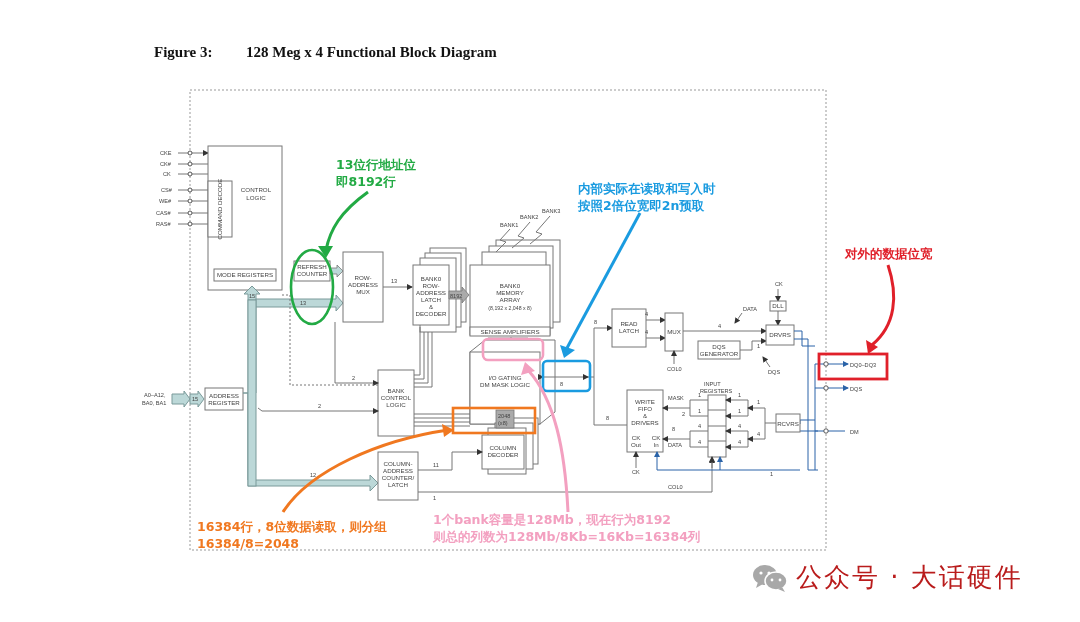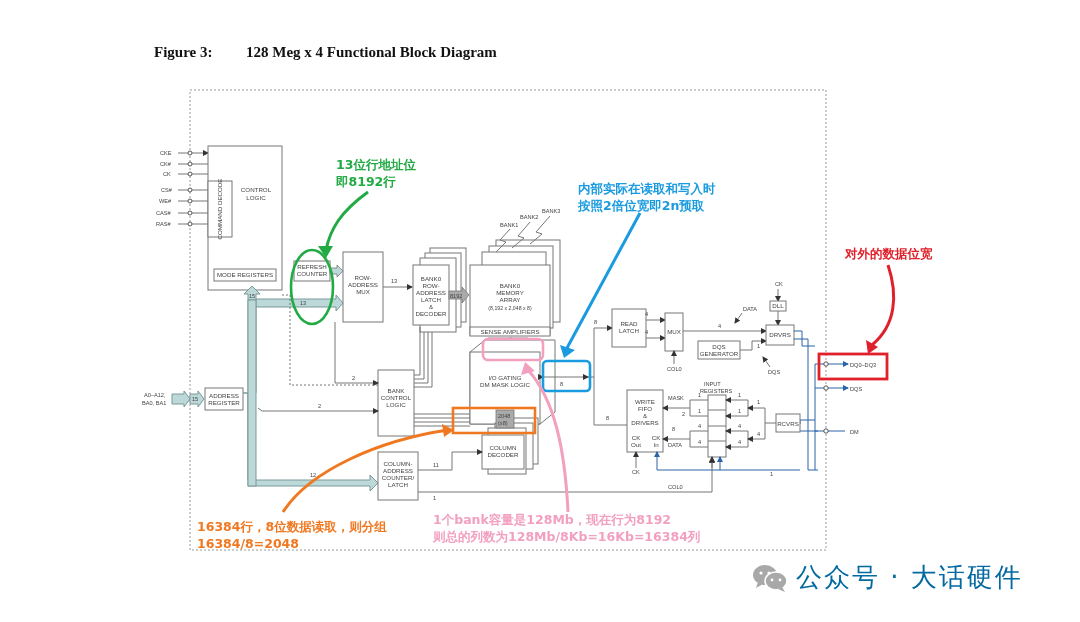--- a/index.html
+++ b/index.html
@@ -8,21 +8,21 @@
   .fig-title .num { display:inline-block; width:92px; }
   svg#diag { position:absolute; left:0; top:0; }
   .blk { fill:#fff; stroke:#777; stroke-width:1; }
   .t { font-family:"Liberation Sans", sans-serif; font-size:6.2px; fill:#444; text-anchor:middle; }
   .ts { font-family:"Liberation Sans", sans-serif; font-size:5.6px; fill:#444; }
   .ln { stroke:#777; stroke-width:1; fill:none; }
   .bl { stroke:#2a63a8; stroke-width:1; fill:none; }
   .bus { fill:#bcd8d8; stroke:#7a9a9a; stroke-width:1; }
   .gbus { fill:#aaa; stroke:#777; stroke-width:.8; }
   .ann { font-family:"DejaVu Sans", sans-serif; font-weight:bold; font-size:12.5px; }
-  .wm { position:absolute; left:752px; top:560px; color:#0369a1; font-family:"DejaVu Sans", sans-serif; font-size:26px; letter-spacing:2px; display:flex; align-items:center; }
+  .wm { position:absolute; left:752px; top:560px; color:#b91c1c; font-family:"DejaVu Sans", sans-serif; font-size:26px; letter-spacing:2px; display:flex; align-items:center; }
   .wm-icon { width:36px; height:30px; margin-right:8px; position:relative; }
 </style>
 </head>
 <body>
 
 <div class="fig-title">
   <span class="num">Figure 3:</span><span>128 Meg x 4 Functional Block Diagram</span>
 </div>
 
 <svg id="diag" width="1080" height="622" viewBox="0 0 1080 622">

